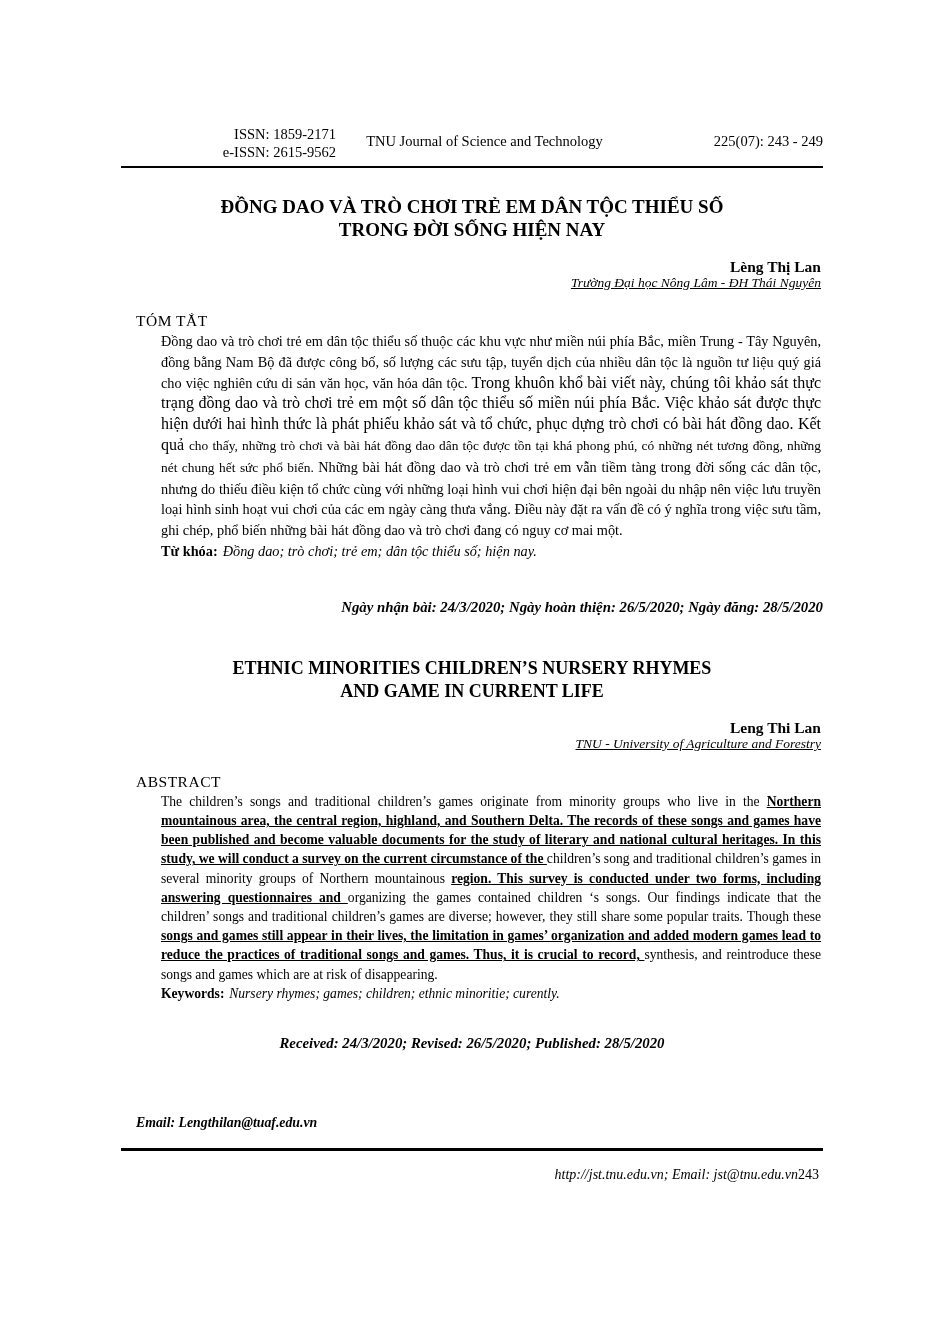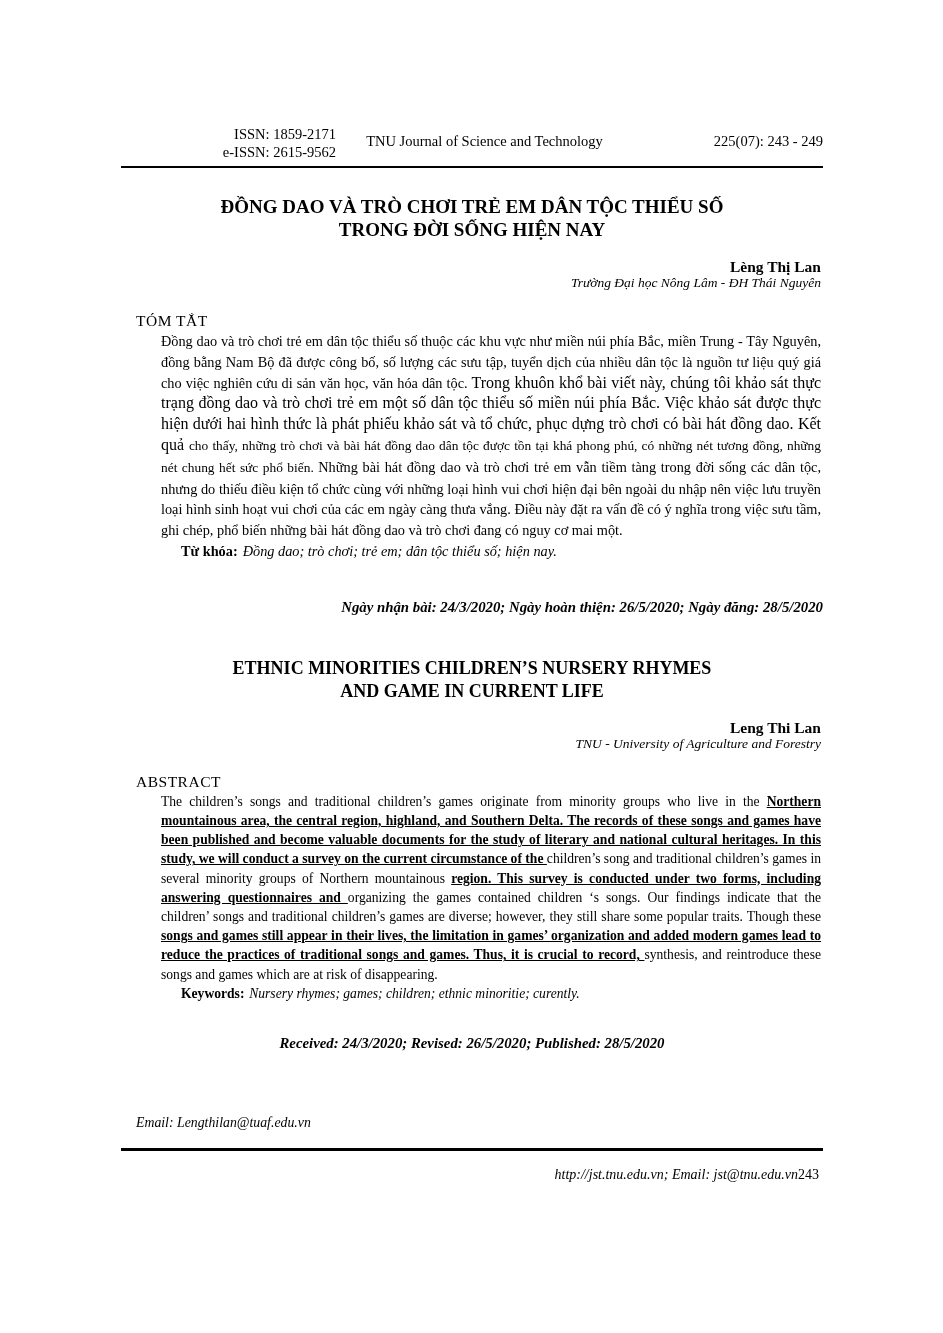--- a/index.html
+++ b/index.html
@@ -54,57 +54,58 @@
   .en-title {
     margin-top: 41px;
     text-align: center;
     font-weight: bold;
     font-size: 18px;
     line-height: 23px;
   }
   
   .author-block { margin-top: 17px; text-align: right; padding-right: 2px; }
   .author-name { font-weight: bold; font-size: 15.5px; line-height: 17px; }
-  .author-affil { font-style: italic; font-size: 13.5px; line-height: 16px; }
+  .author-affil { font-style: italic; font-size: 13.5px; line-height: 16px; text-decoration: underline; }
   .author-block.en { margin-top: 16px; }
   
   .section-heading {
     margin: 21px 0 1px 15px;
     font-size: 15.5px;
     letter-spacing: 0.5px;
   }
   .abstract-body {
     margin-left: 40px;  
     width: 660px;
     text-align: justify;
   }
   .abstract-body.vn { font-size: 14.3px; line-height: 20.8px; }
   .abstract-body.en { font-size: 13.6px; line-height: 19.2px; }
   .seg-big    { font-size: 16px; }
   .seg-small  { font-size: 13.4px; }
   .seg-bold   { font-weight: 600; text-decoration: underline; }
-  .kw-line { margin-left: 60px; width: 660px; }
+  .kw-line { margin-left: 40px; width: 660px; }
   .kw-line.vn { font-size: 14.3px; line-height: 20.8px; }
   .kw-line.en { font-size: 13.6px; line-height: 19.2px; }
   .kw-label { font-weight: bold; margin-right: 0.35em; }
   .kw-text  { font-style: italic; }
   
   .dates-line {
     text-align: center;
     font-weight: bold;
     font-style: italic;
     font-size: 14.8px;
   }
   .dates-line.vn { margin-top: 37px; text-align: right; }
   .dates-line.en { margin-top: 32px; }
   
   .email-line {
     margin: 63px 0 0 15px;
     font-style: italic;
     font-size: 13.8px;
+    font-weight: bold;
   }
   .footer-rule {
     margin-top: 17px;
     border: 0;
     border-top: 3px solid #000;
   }
   .footer-row {
     display: flex;
     justify-content: flex-end;
     margin-top: 16px;

